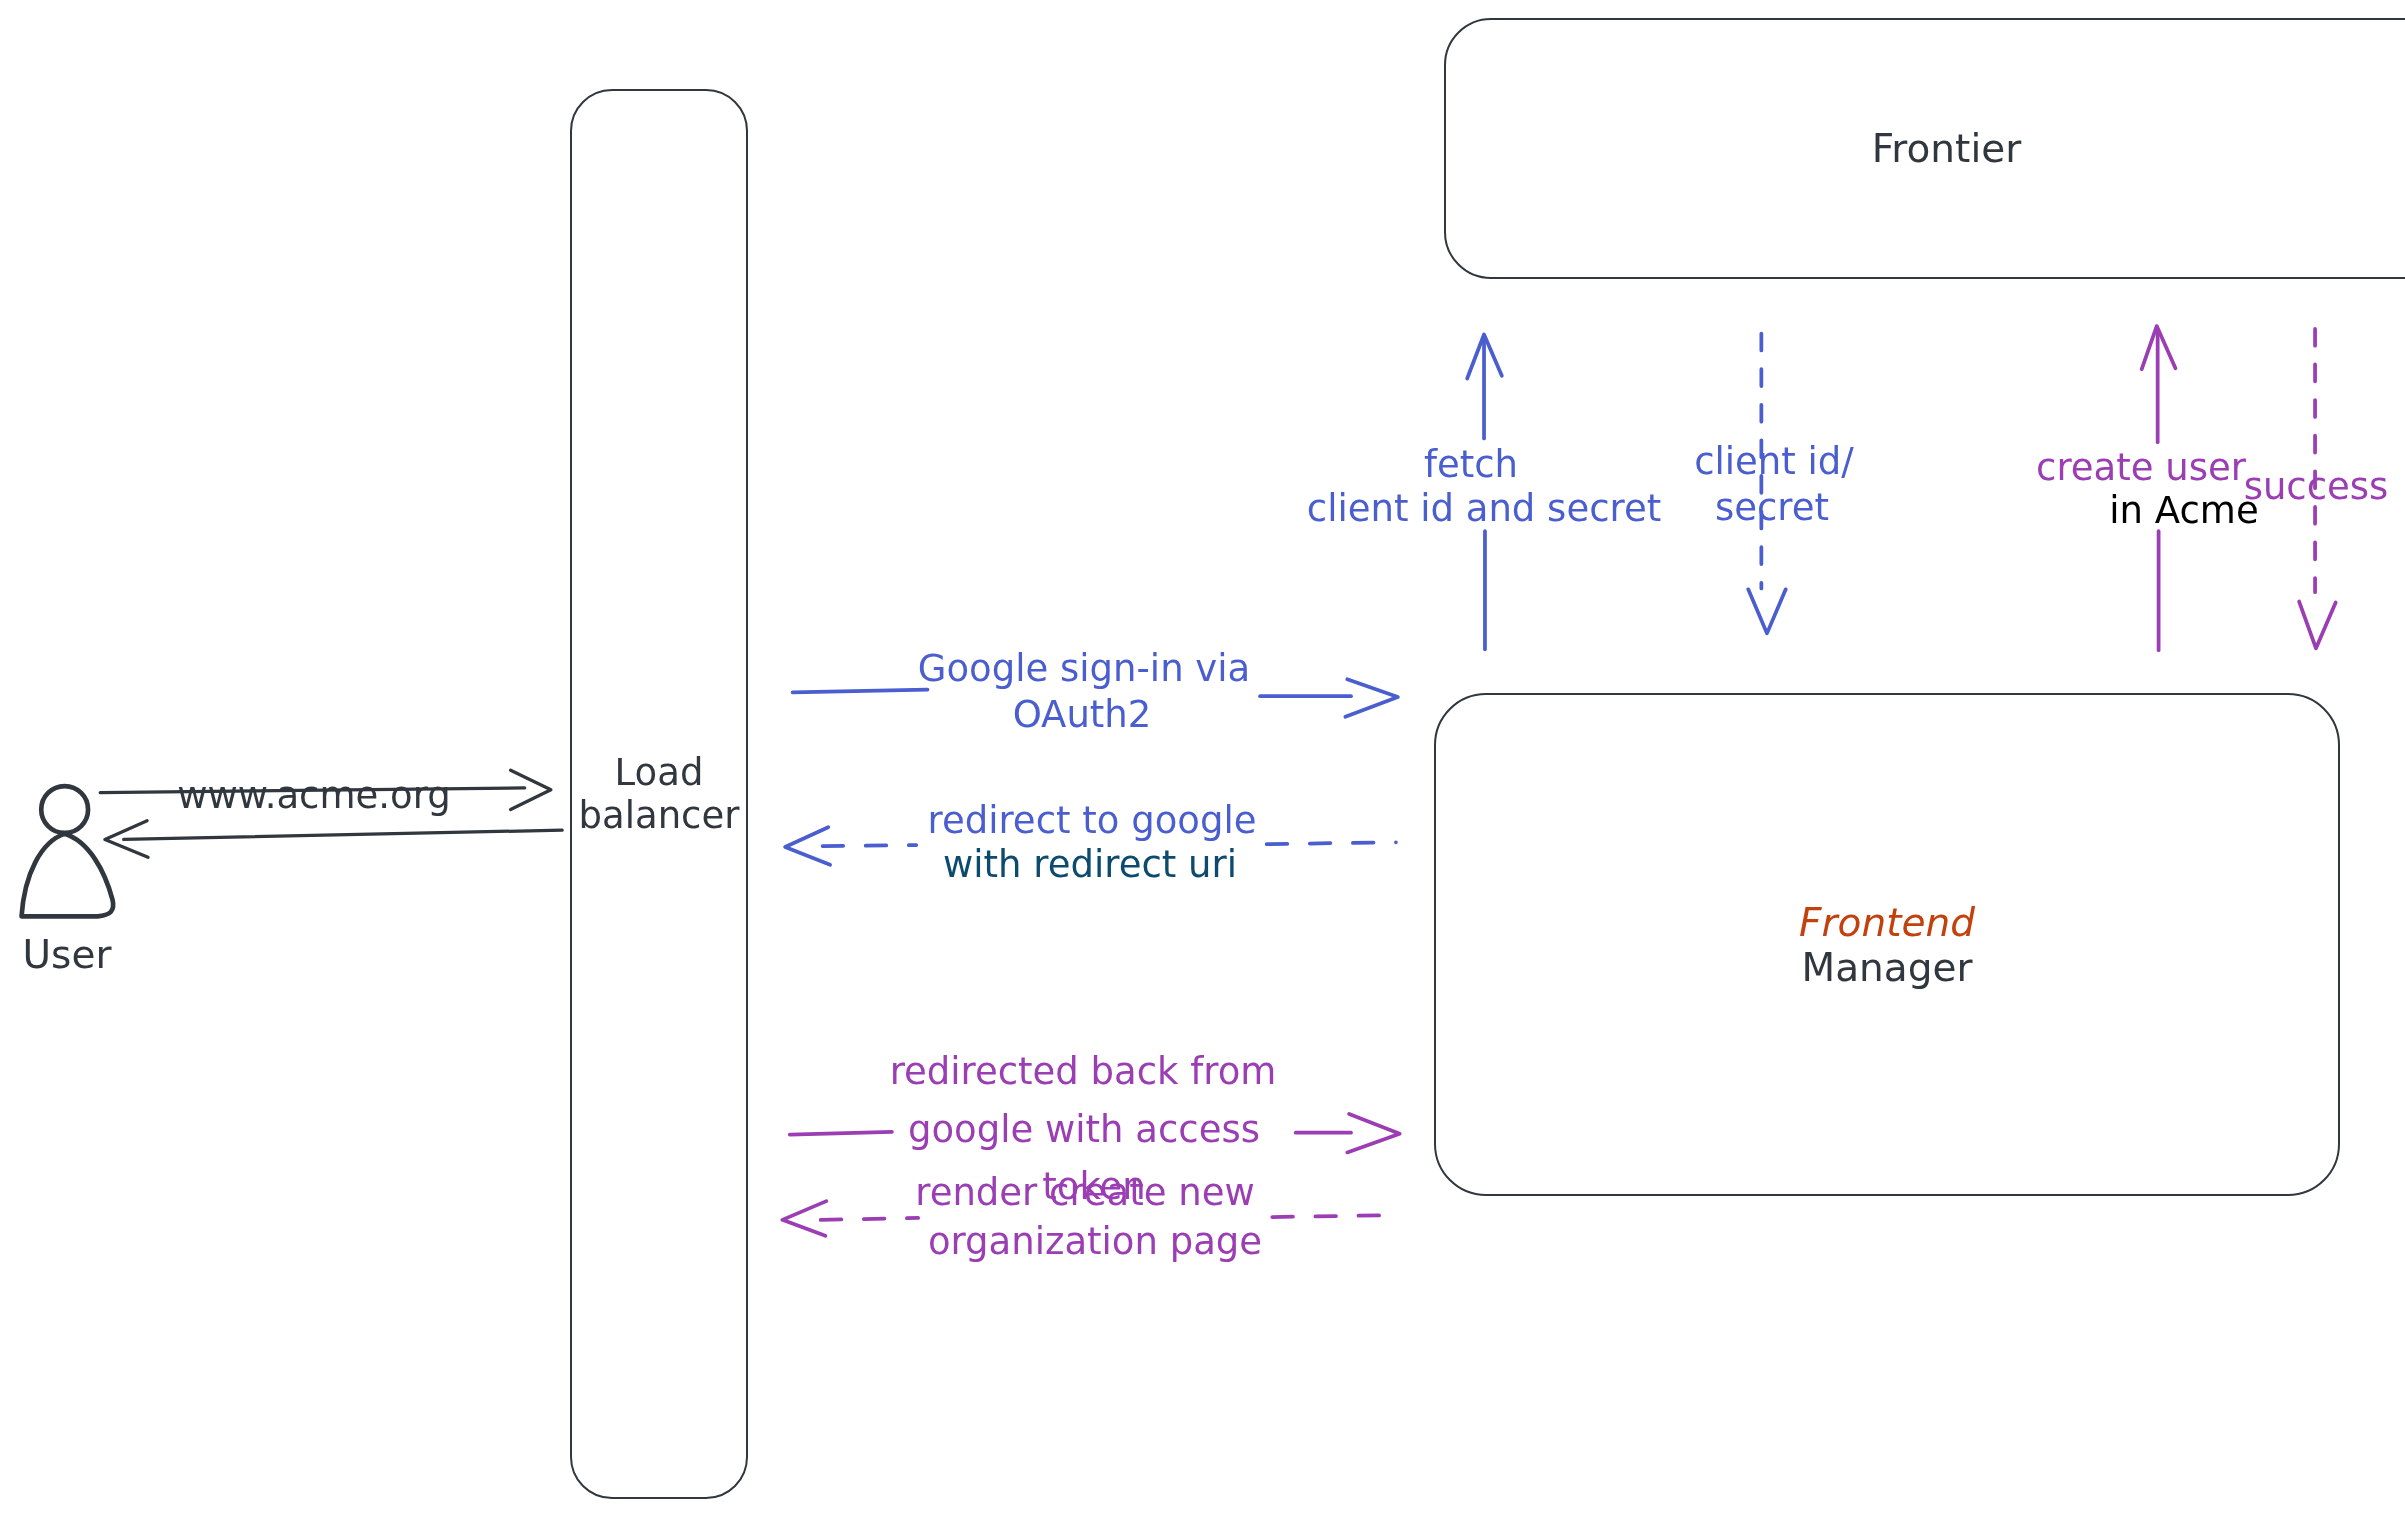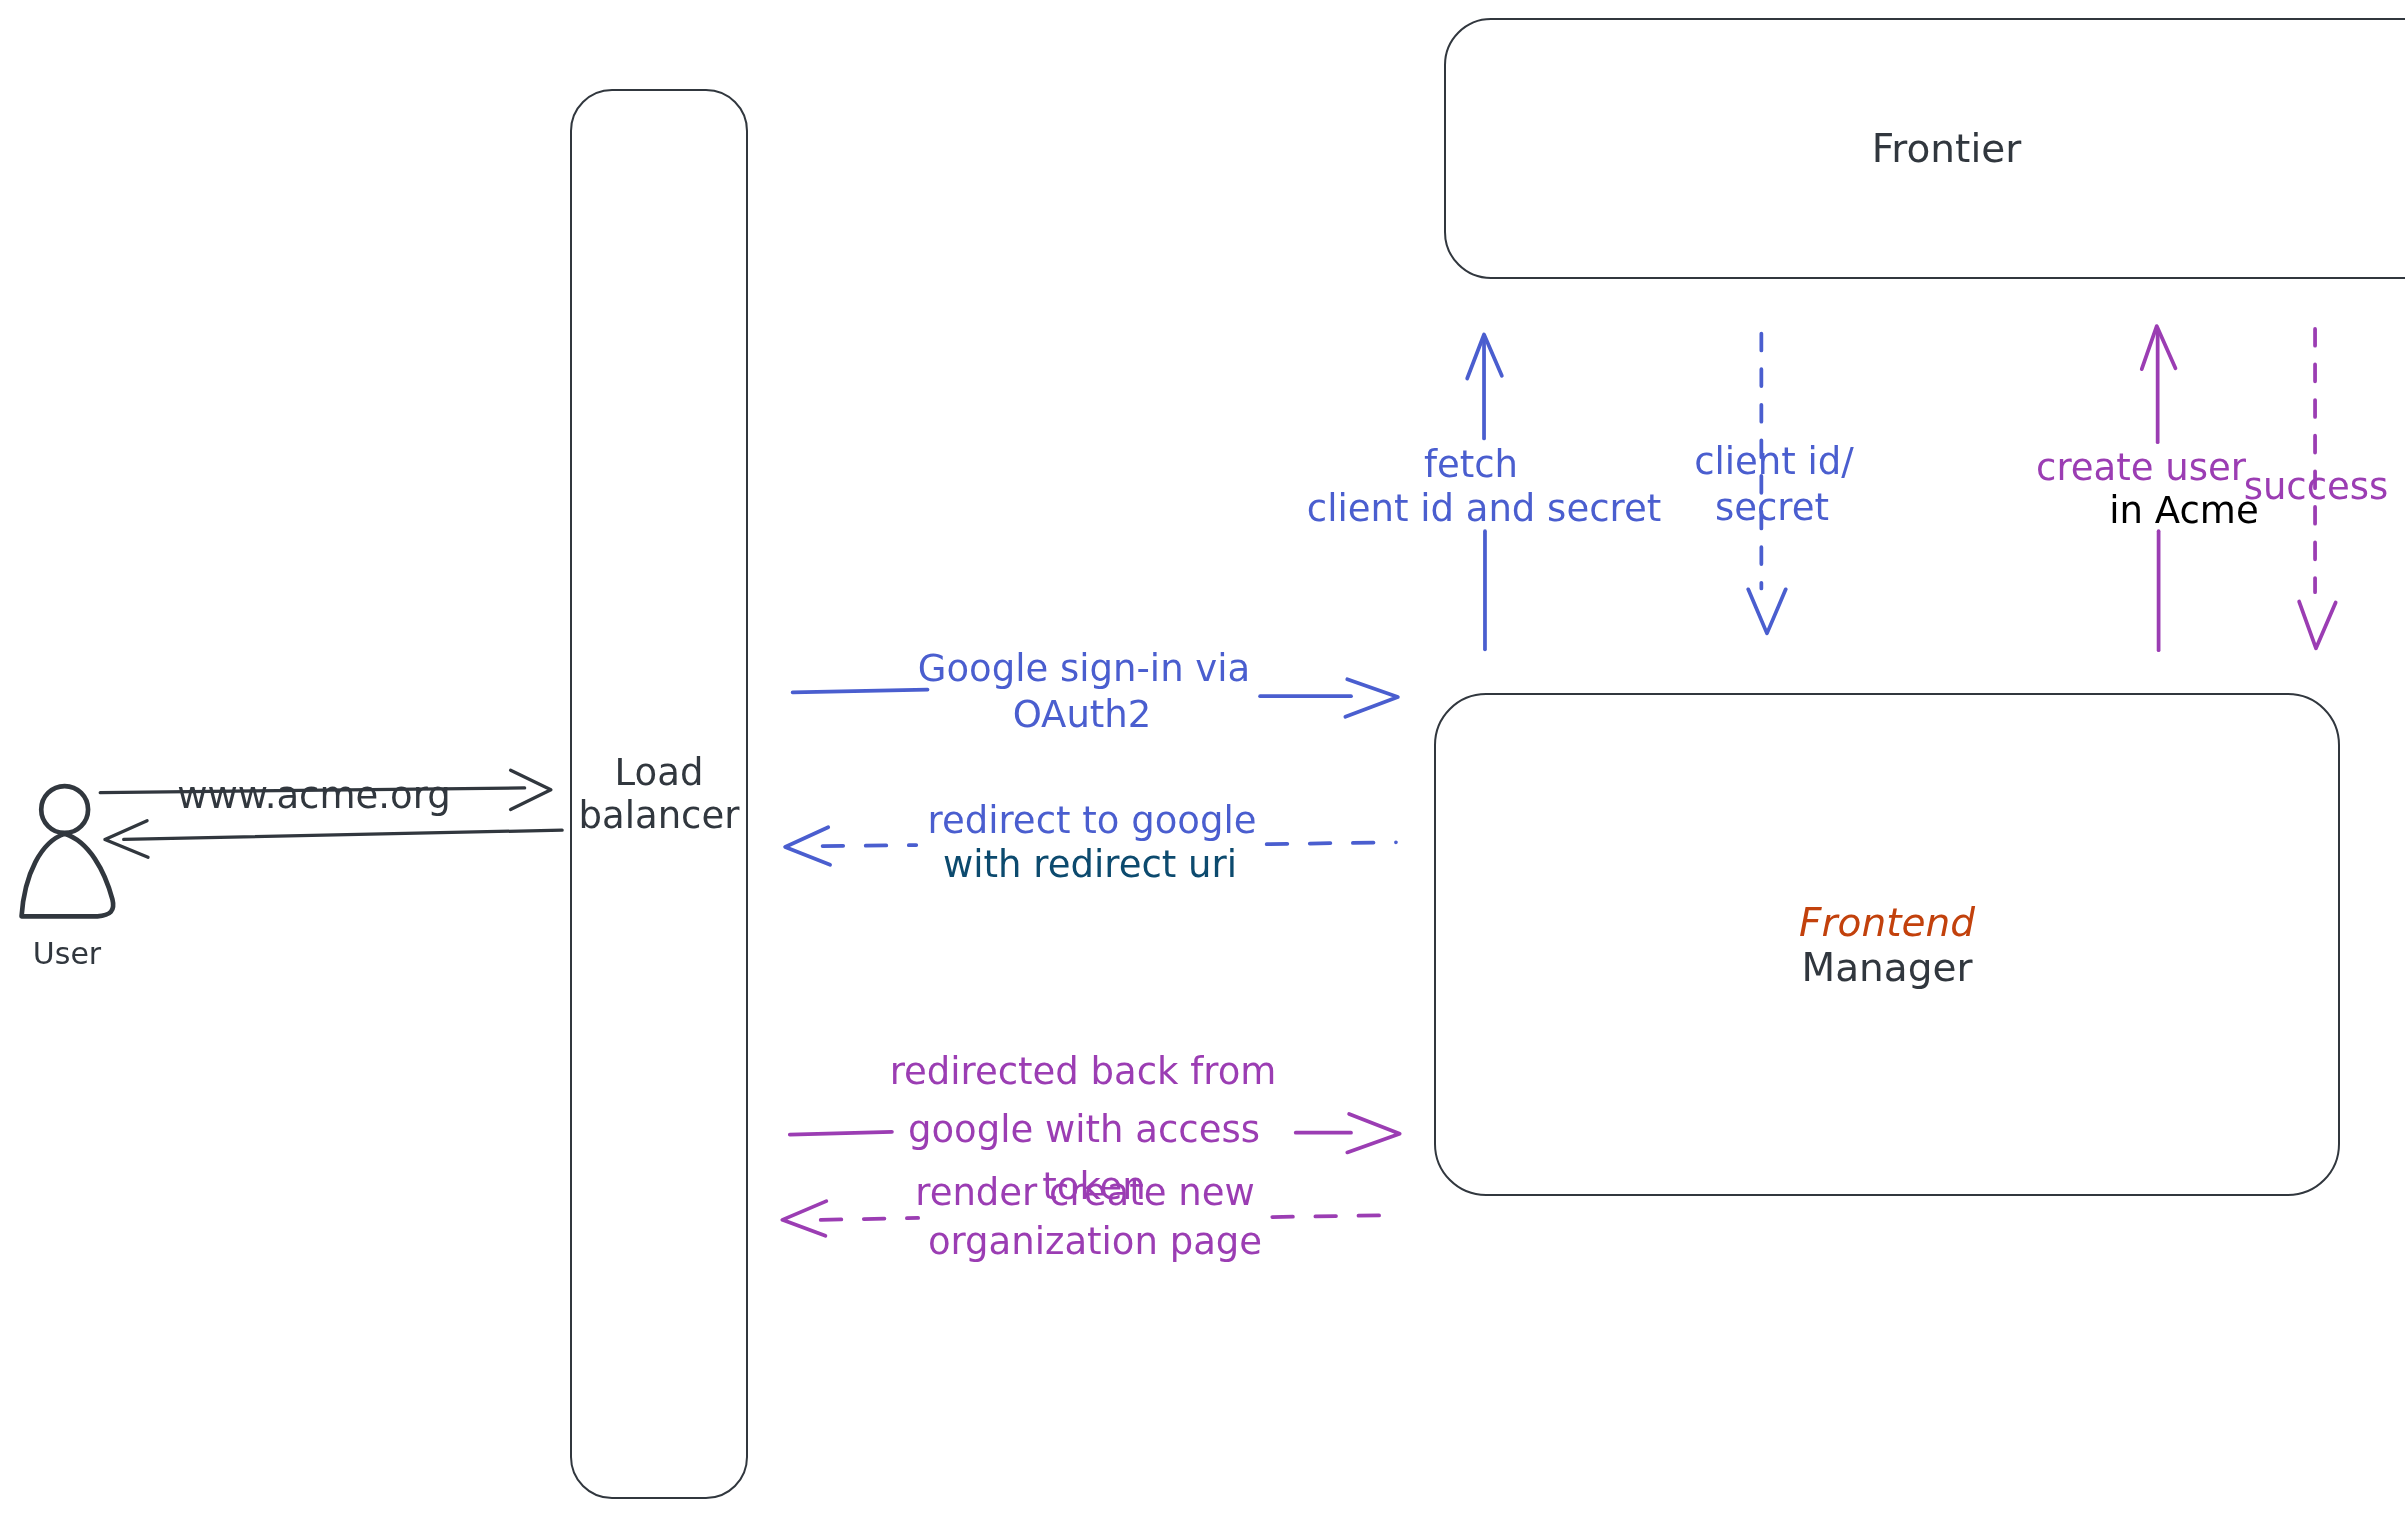--- a/index.html
+++ b/index.html
@@ -118,21 +118,21 @@
 
   <div class="node" style="left: 1444px; top: 18px; width: 1005px; height: 261px; border-radius: 47px; border-color: rgb(49, 55, 62);">
     <div class="node-label" style="color: rgb(49, 55, 62);">Frontier</div>
   </div>
 
   <div class="node" style="left: 1434px; top: 693px; width: 906px; height: 503px; border-radius: 52px; border-color: rgb(49, 55, 62);">
     <div class="node-label" style="color: #c2410c; font-style: italic;">Frontend</div>
     <div class="node-label" style="color: rgb(49, 55, 62);">Manager</div>
   </div>
 
-  <div class="lbl" style="left: 67px; top: 954px; font-size: 30px; color: rgb(49, 55, 62);">User</div>
+  <div class="lbl" style="left: 67px; top: 954px; font-size: 39px; color: rgb(49, 55, 62);">User</div>
 
   <div class="lbl" style="left: 314px; top: 795px; color: rgb(49, 55, 62);">www.acme.org</div>
 
   <div class="lbl" style="left: 1084px; top: 668px; color: rgb(74, 94, 207);">Google sign-in via</div>
   <div class="lbl" style="left: 1082px; top: 714px; color: rgb(74, 94, 207); text-align: center;">OAuth2</div>
 
   <div class="lbl" style="left: 1092px; top: 820px; color: rgb(74, 94, 207);">redirect to google</div>
   <div class="lbl" style="left: 1090px; top: 864px; color: #0c4a6e;">with redirect uri</div>
 
   <div class="lbl" style="left: 1083px; top: 1071px; color: rgb(155, 61, 179);">redirected back from</div>

